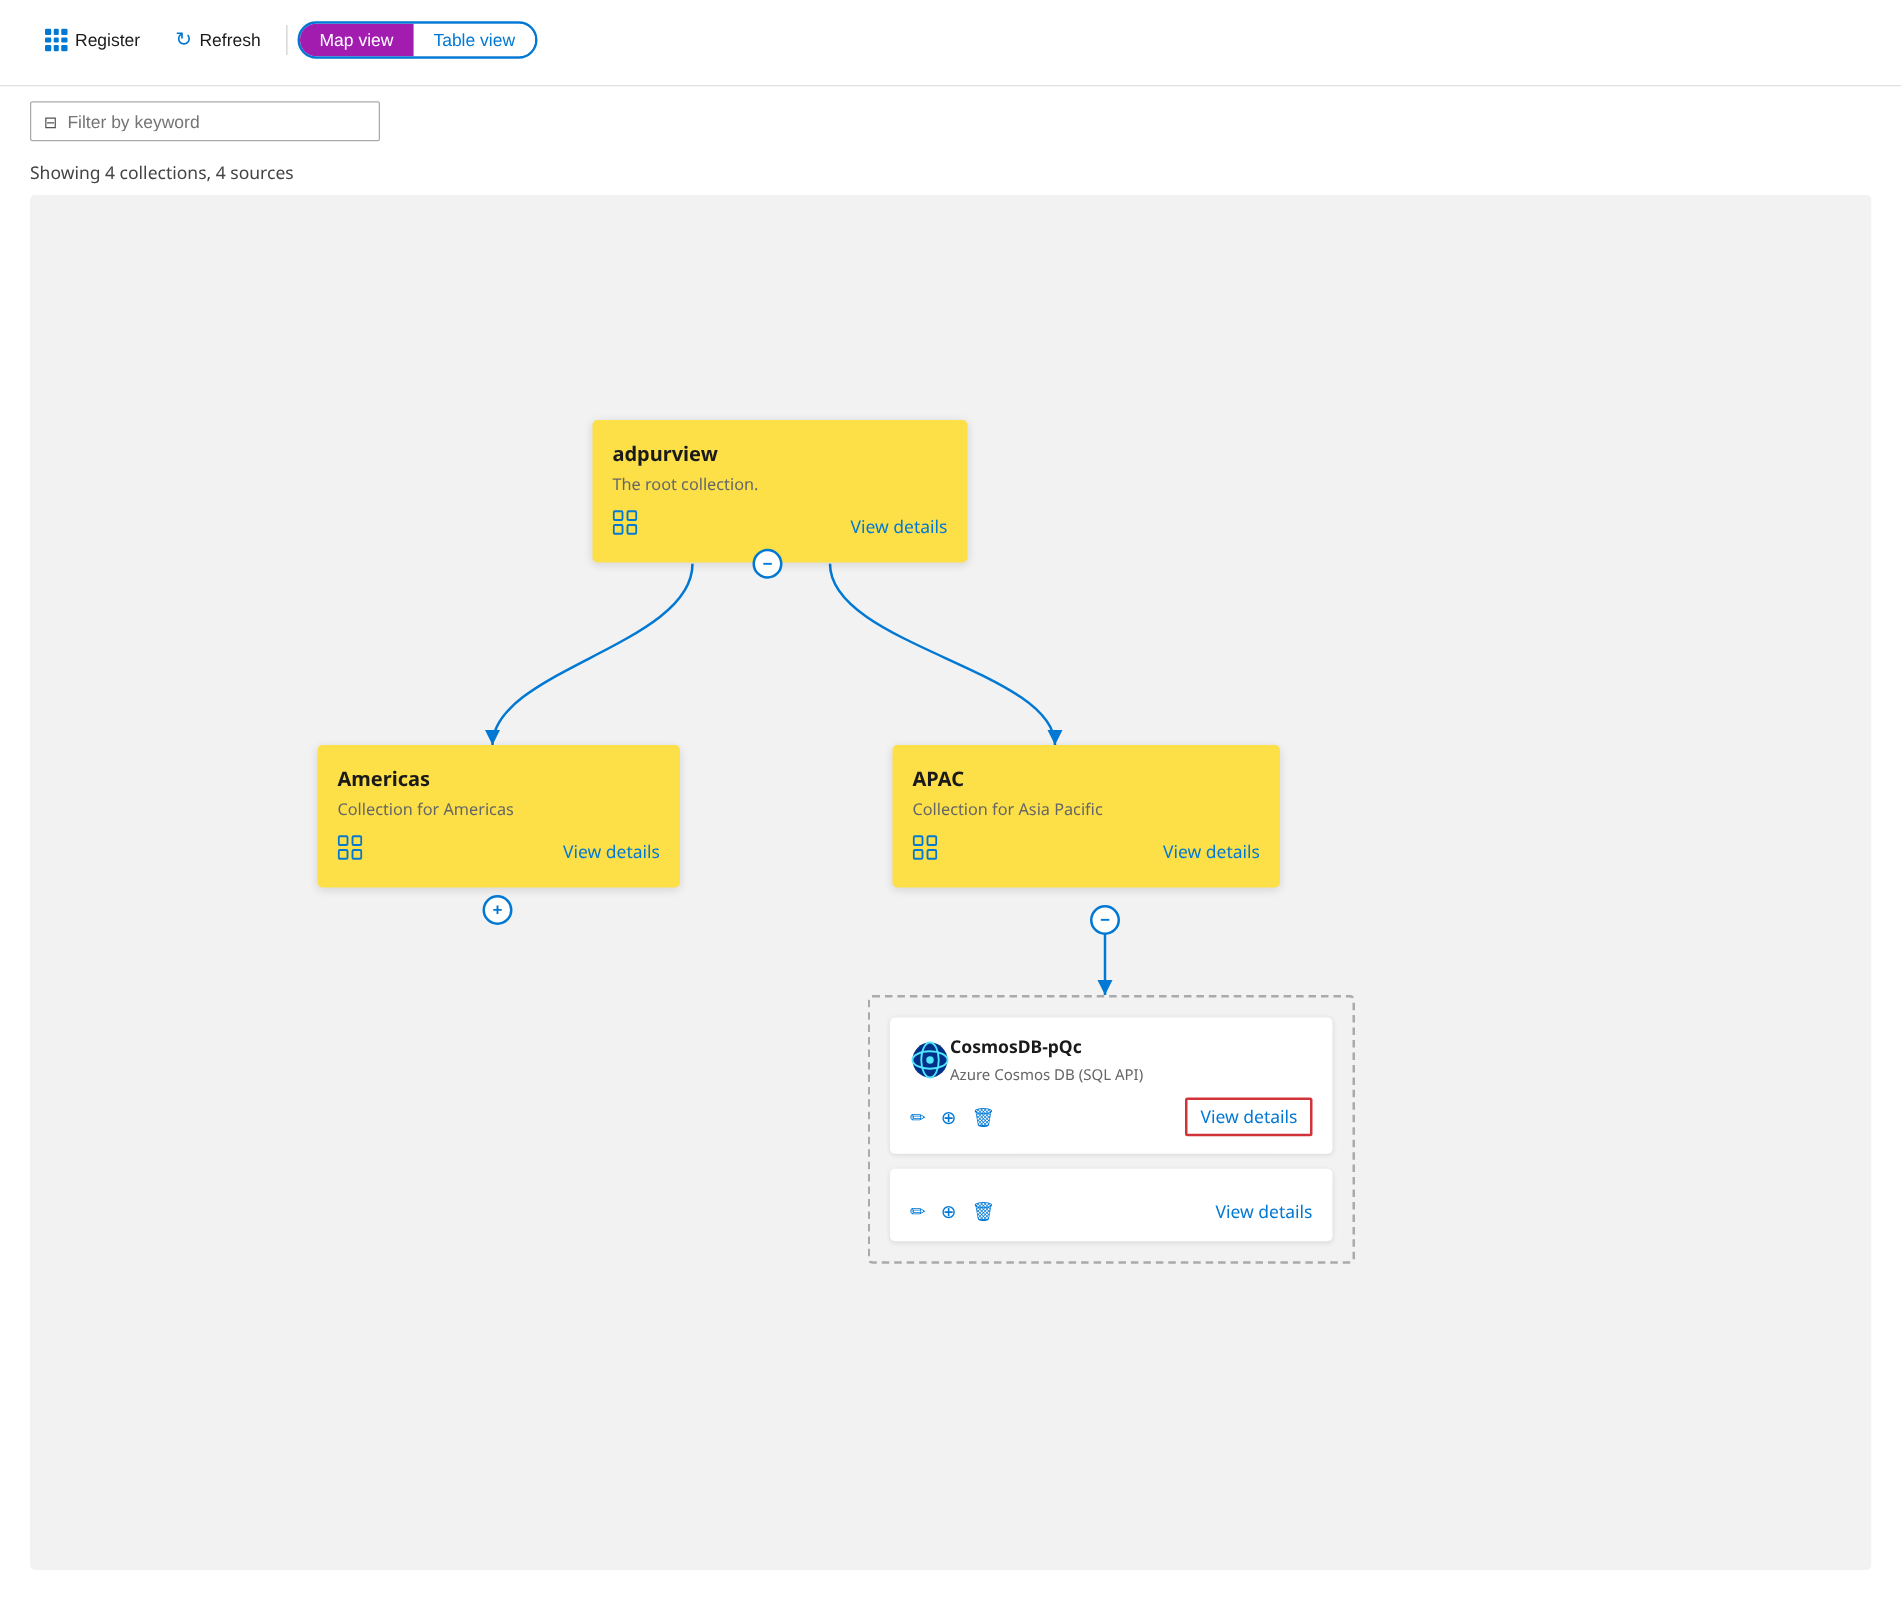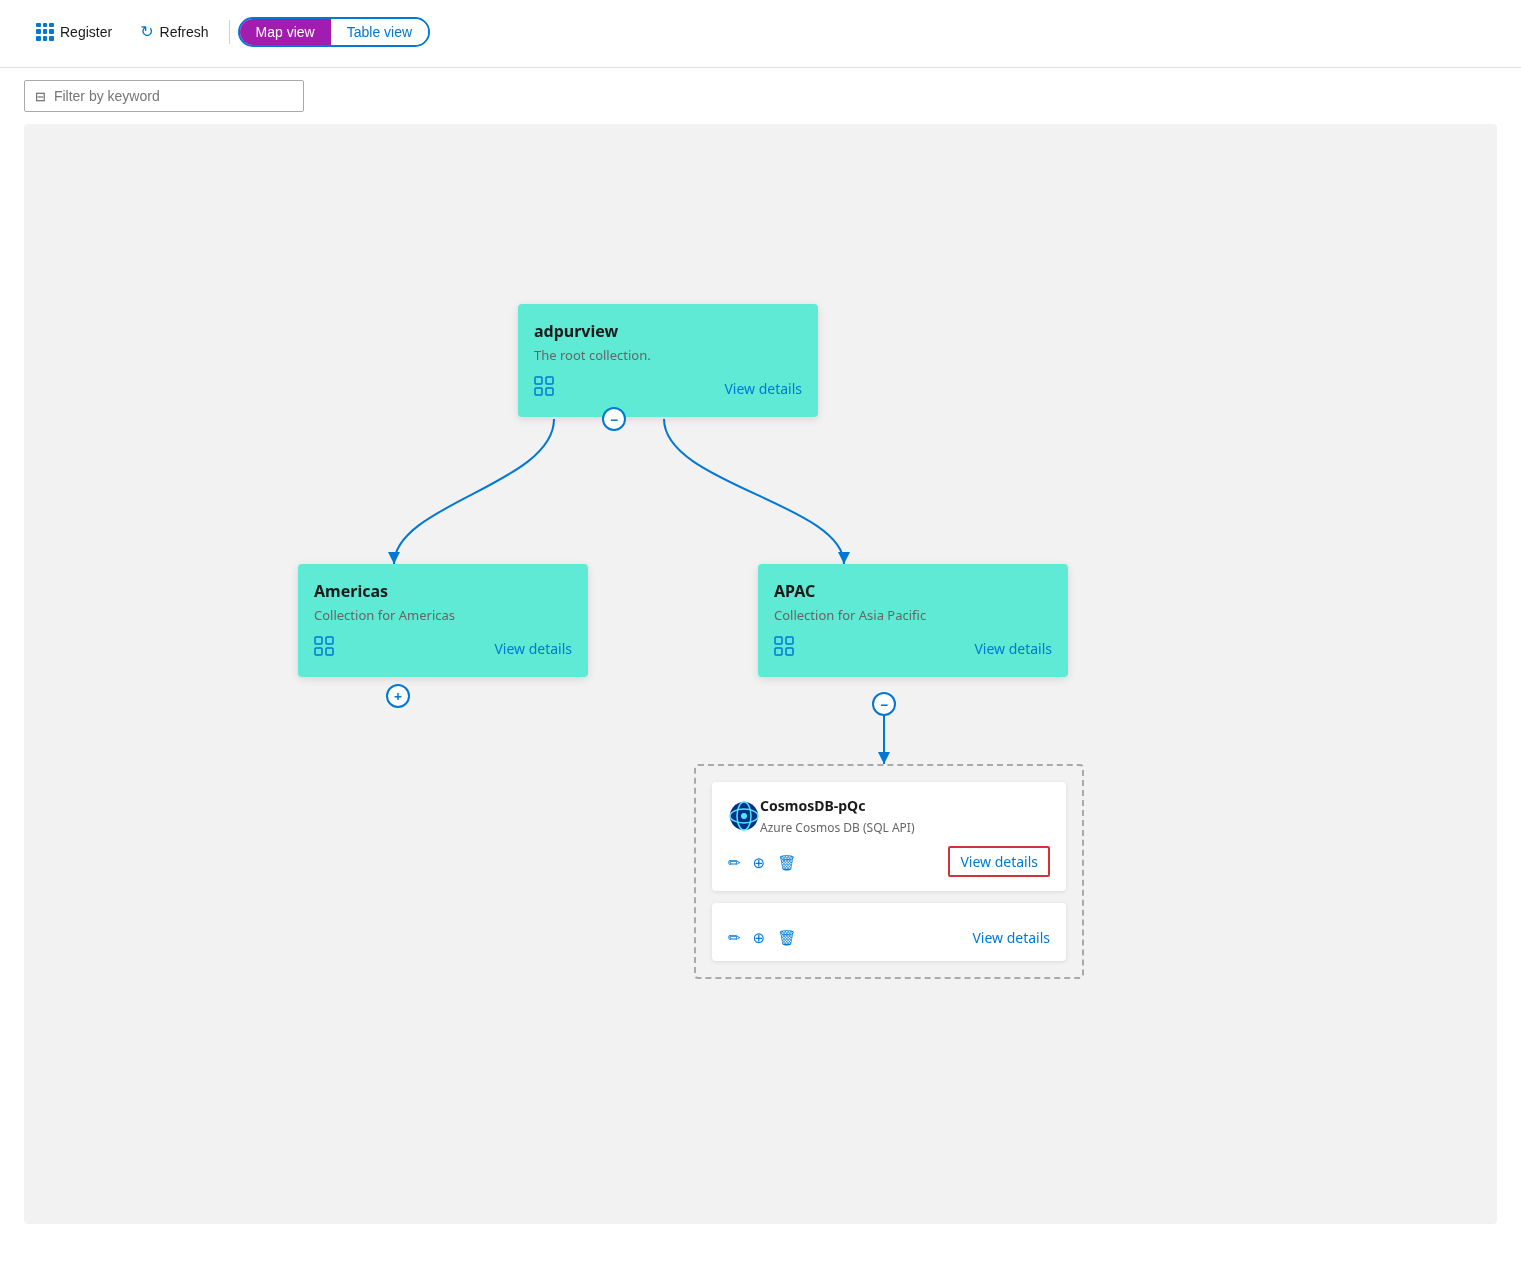--- a/index.html
+++ b/index.html
@@ -115,26 +115,25 @@
       margin: 0 24px 24px 24px;
       border-radius: 4px;
       position: relative;
       height: 1100px;
       overflow: hidden;
     }
 
     
     .collection-card {
       position: absolute;
-      background: #5eead4;
+      background: #fde047;
       border-radius: 4px;
       box-shadow: 0 2px 8px rgba(0,0,0,0.12);
       padding: 16px;
       width: 280px;
-      margin-left: 44px;
     }
 
     .source-card {
       position: absolute;
       background: #fff;
       border-radius: 4px;
       box-shadow: 0 2px 8px rgba(0,0,0,0.12);
       padding: 14px 16px;
       width: 340px;
     }
@@ -293,20 +292,21 @@
     </div>
   </div>
 
   <div class="filter-section">
     <div class="filter-input-wrap">
       <span class="filter-icon">⊟</span>
       <input type="text" placeholder="Filter by keyword" style="">
     </div>
   </div>
 
+  <div class="count-label">Showing 4 collections, 4 sources</div>
 
   <div class="map-canvas">
 
     <svg class="lines-svg">
 
       <path d="M 530 295 C 530 360, 370 380, 370 440" fill="none" stroke="#0078d4" stroke-width="2"></path>
 
       <path d="M 640 295 C 640 360, 820 380, 820 440" fill="none" stroke="#0078d4" stroke-width="2"></path>
 
       <line x1="860" y1="580" x2="860" y2="640" stroke="#0078d4" stroke-width="2"></line>

